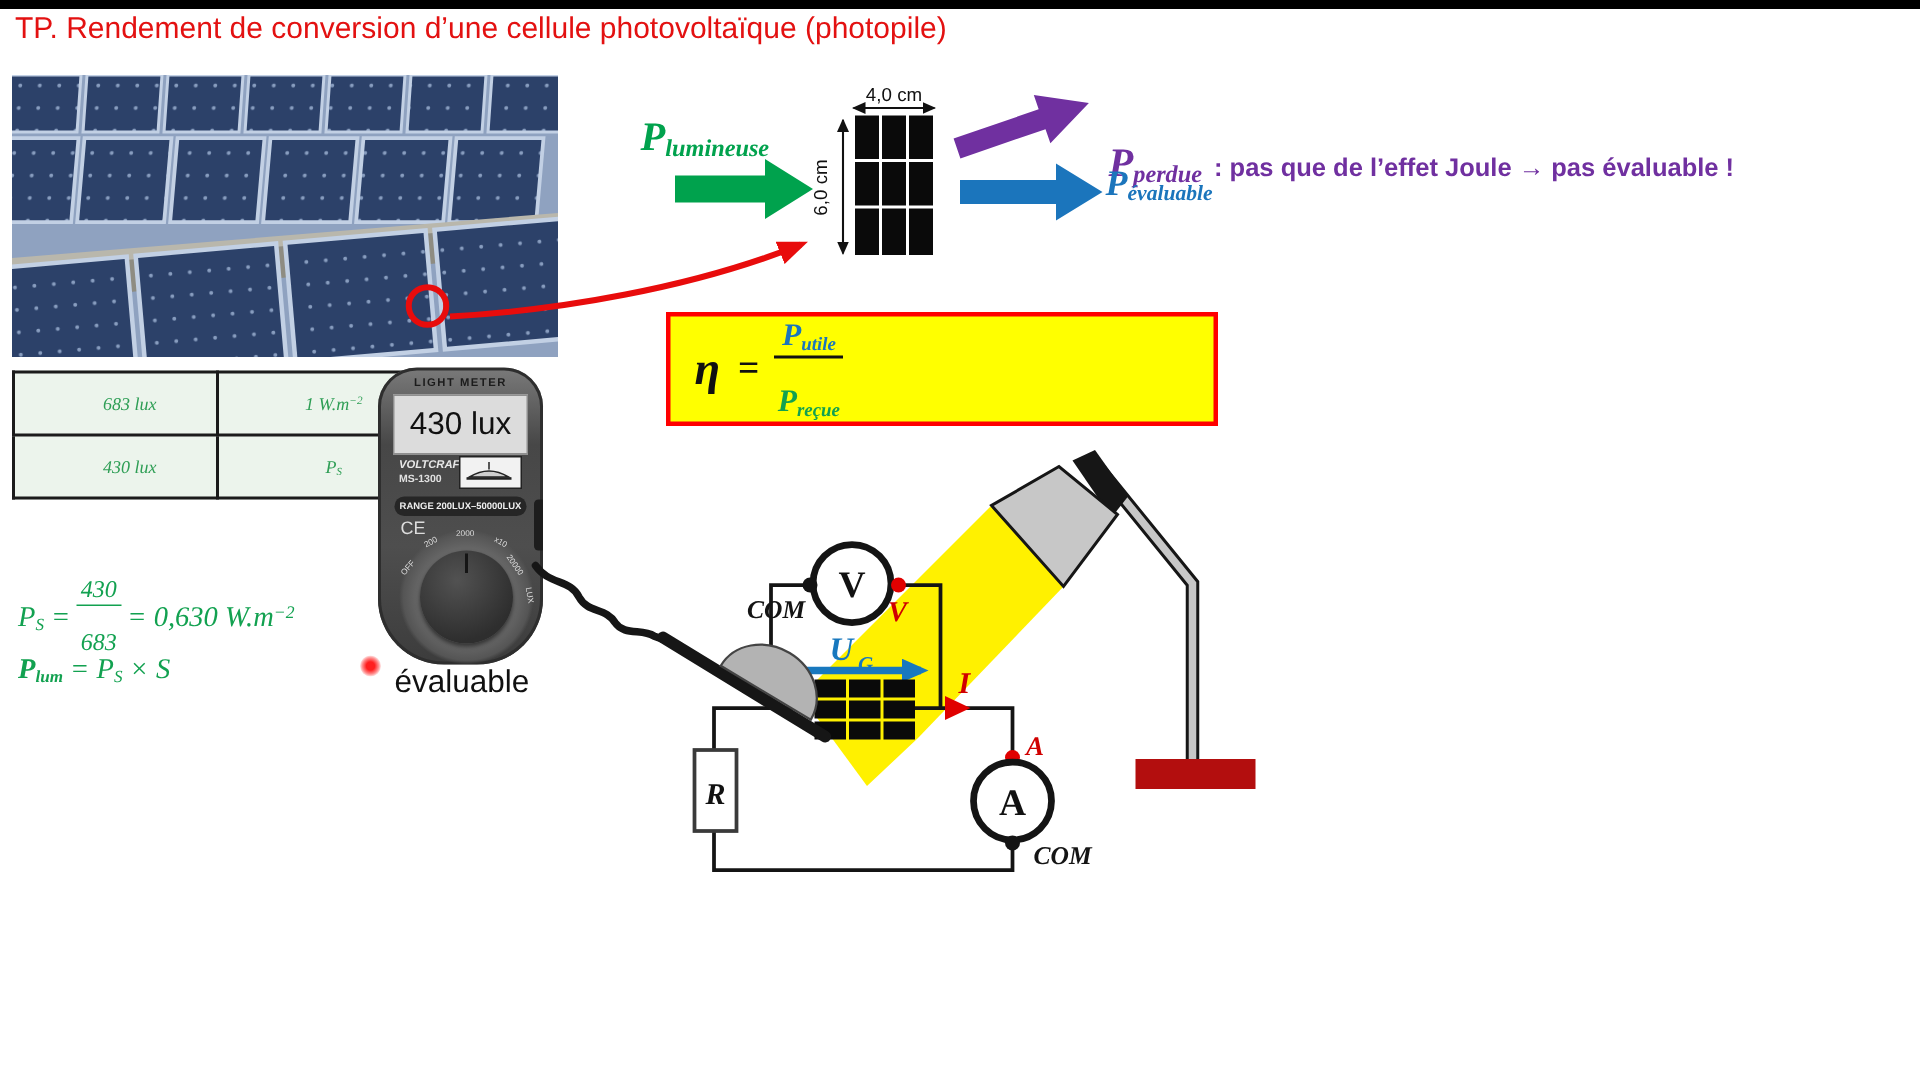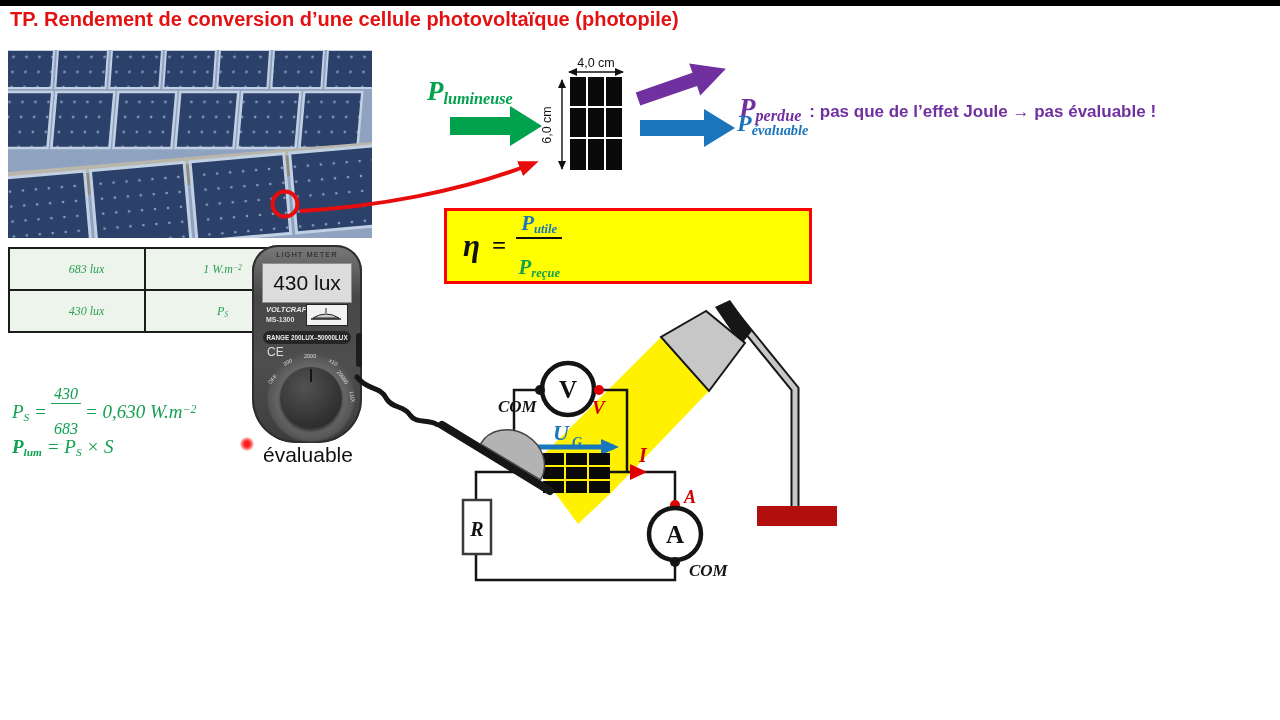--- a/index.html
+++ b/index.html
@@ -1,20 +1,20 @@
 <!DOCTYPE html>
 <html><head>
 <meta charset="utf-8">
 <style>
   html,body{margin:0;padding:0;background:#fff;}
   .slide{position:relative;width:1280px;height:720px;background:#fff;overflow:hidden;
          font-family:"Liberation Sans",sans-serif;}
   .abs{position:absolute;}
   .topbar{left:0;top:0;width:1280px;height:6px;background:#000;}
-  .title{left:10px;top:8px;font-size:20px;font-weight:bold;color:#E31111;letter-spacing:0px;}
+  .title{left:10px;top:8px;font-size:20px;font-weight:normal;color:#E31111;letter-spacing:0px;}
   .ser{font-family:"Liberation Serif",serif;}
   .bi{font-weight:bold;font-style:italic;}
   sub.s{font-size:0.60em;vertical-align:-0.25em;font-style:italic;}
   sup.s{font-size:0.62em;vertical-align:0.45em;}
   
   .plum{left:427px;top:76px;color:#00A24D;font-size:27px;}
   .pperd{left:739px;top:57px;color:#7030A0;font-size:27px;white-space:nowrap;margin-top:36px;}
   .pperd .note{font-family:"Liberation Sans",sans-serif;font-style:normal;font-weight:bold;font-size:17px;margin-left:8px;}
   .pelec{left:737px;top:110px;color:#1B75BC;font-size:24px;}
   
@@ -41,21 +41,21 @@
   .calc1 .t{border-bottom:1.5px solid #12A150;padding:0 3px;}
   .calc2{left:12px;top:436px;color:#12A150;font-family:"Liberation Serif",serif;font-style:italic;font-size:19px;}
   
   .laser{left:240px;top:437px;width:14px;height:14px;border-radius:50%;
          background:radial-gradient(circle,#ff1f1f 0 28%,rgba(255,70,70,.6) 55%,rgba(255,0,0,0) 75%);}
   
   .lux{left:252px;top:245px;width:110px;height:198px;border-radius:26px 26px 44px 44px;
        background:linear-gradient(#7a7a7a,#474747 26%,#4e4e4e 60%,#3c3c3c);overflow:hidden;
        box-shadow:inset 0 0 0 2px #2e2e2e;}
   .lux .hd{position:absolute;left:0;top:5px;width:100%;text-align:center;font-size:7.5px;
-           letter-spacing:1px;color:#1c1c1c;font-weight:normal;}
+           letter-spacing:1px;color:#1c1c1c;font-weight:bold;}
   .lux .disp{position:absolute;left:10px;top:18px;width:88px;height:38px;background:#DCDCDC;
              border:1px solid #8f8f8f;display:flex;align-items:center;justify-content:center;
              font-size:21px;color:#111;}
   .lux .brand{position:absolute;left:14px;top:60px;font-size:7.5px;color:#e8e8e8;font-style:italic;font-weight:bold;}
   .lux .model{position:absolute;left:14px;top:71px;font-size:7px;color:#e0e0e0;font-weight:bold;}
   .lux .icon{position:absolute;right:14px;top:59px;width:40px;height:20px;background:#f2f2f2;border:1px solid #222;}
   .lux .badge{position:absolute;left:11px;top:86px;width:88px;height:13px;background:#262626;border-radius:8px;
               color:#eee;font-size:6.3px;font-weight:bold;display:flex;align-items:center;justify-content:center;}
   .lux .ce{position:absolute;left:15px;top:100px;font-size:12px;color:#ddd;}
   .lux .clip{position:absolute;right:-2px;top:88px;width:8px;height:34px;background:#1d1d1d;border-radius:3px;}

